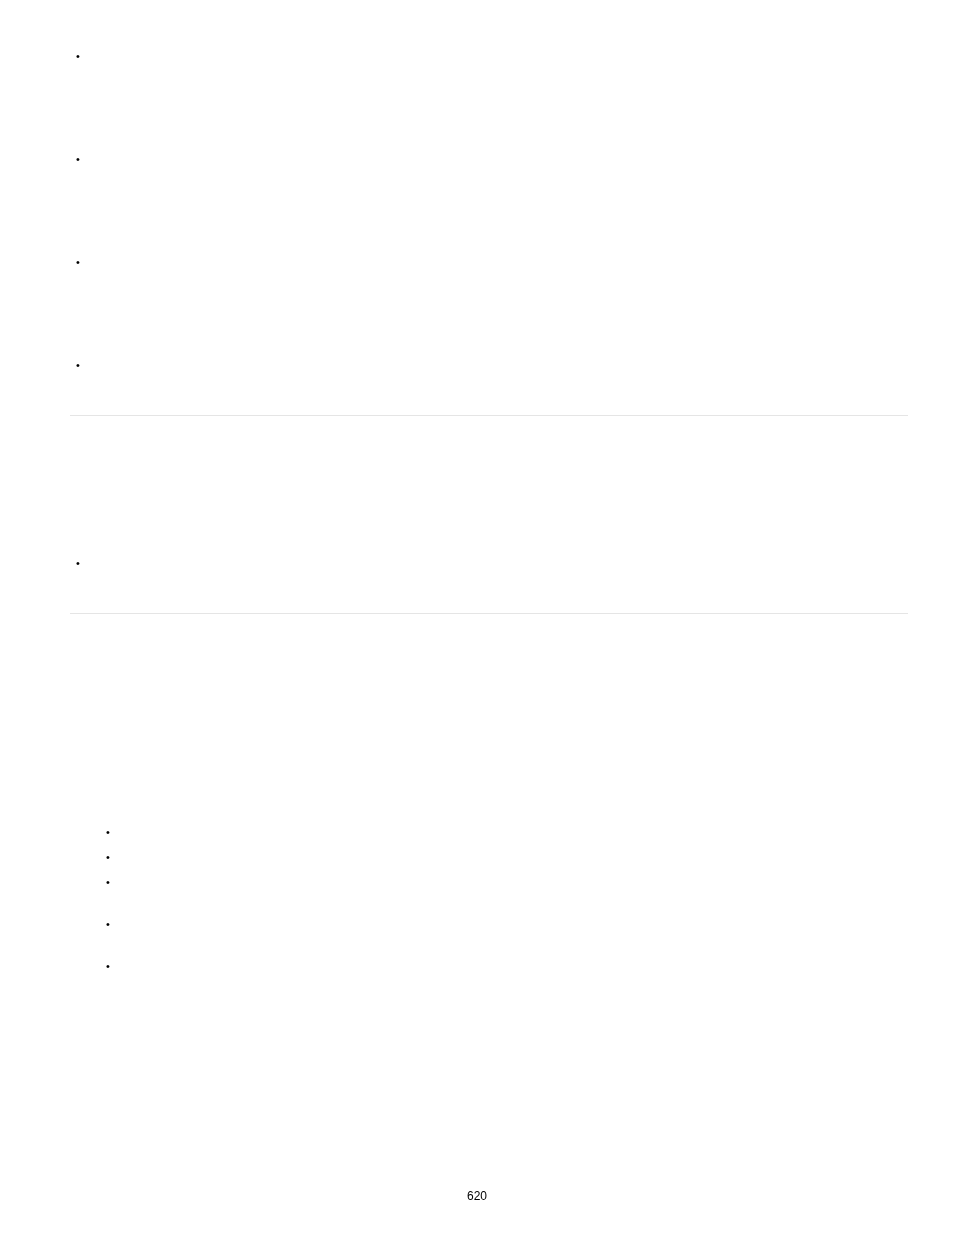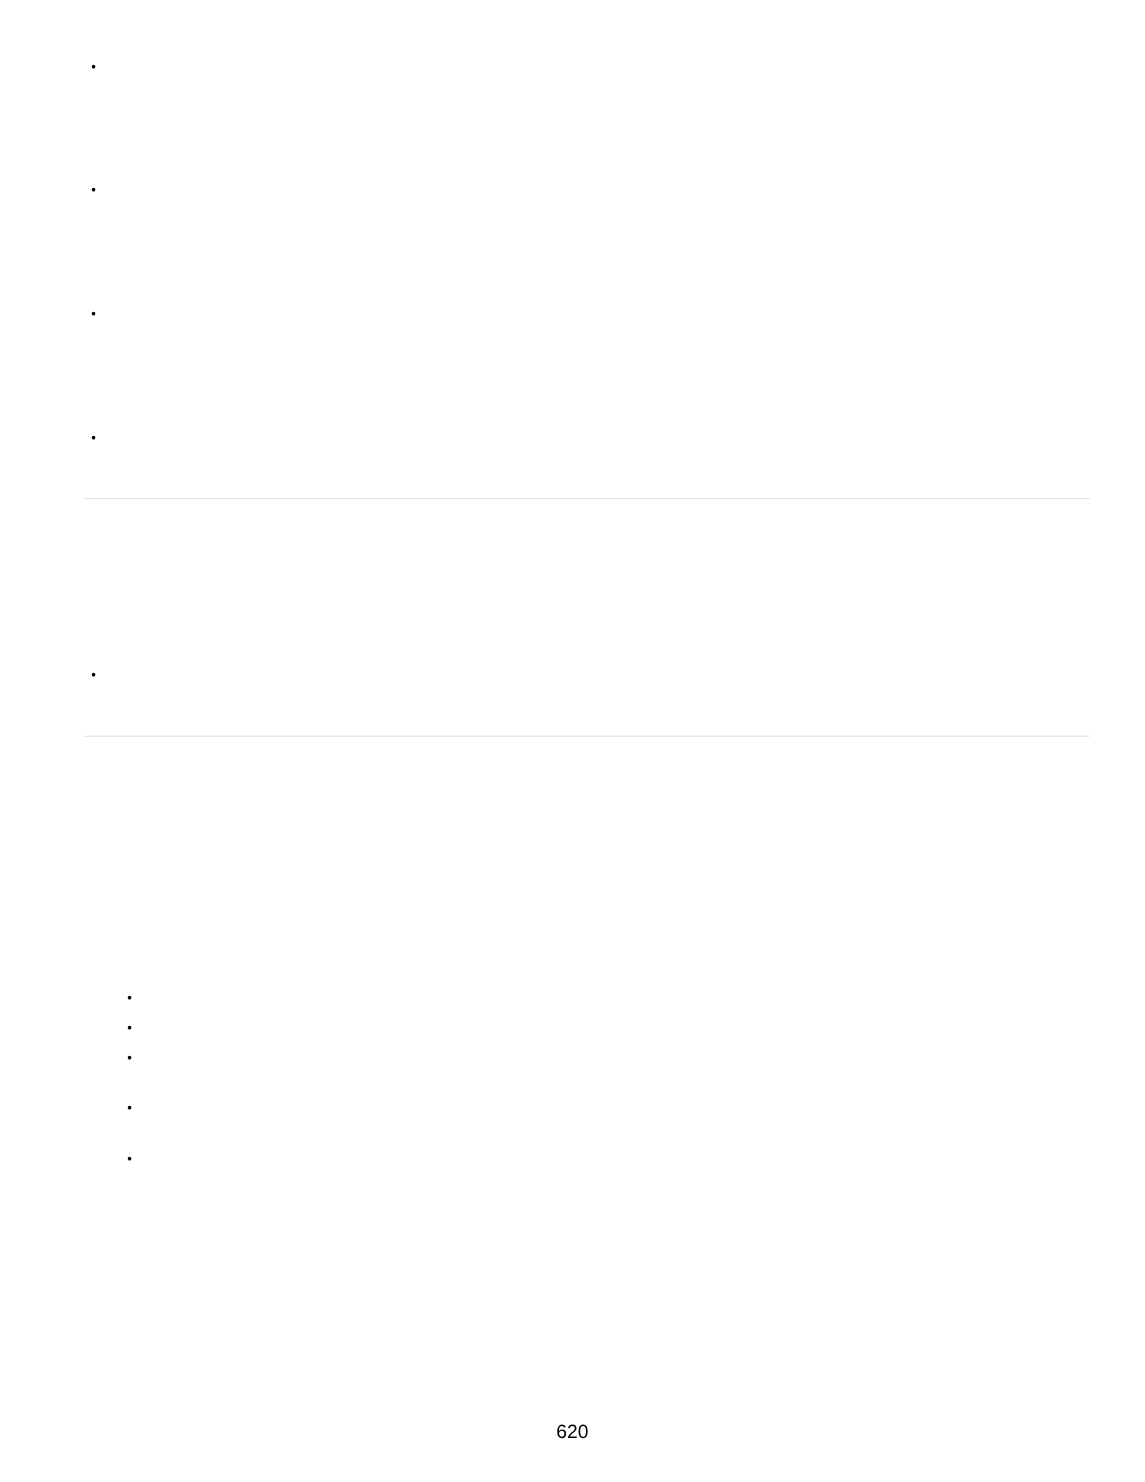--- a/index.html
+++ b/index.html
@@ -69,21 +69,21 @@
       padding-left: 30px;
     }
     .section-3 .bullet-item-small:nth-child(3) { margin-bottom: 24px; }
     .section-3 .bullet-item-small:nth-child(4) { margin-bottom: 24px; }
     .page-number {
       position: absolute;
       bottom: 32px;
       left: 0;
       right: 0;
       text-align: center;
-      font-size: 16px;
+      font-size: 12px;
       color: #000;
     }
   </style>
 </head>
 <body>
 
 <div class="content">
 
   <div class="section-1">
     <ul class="bullet-list">

